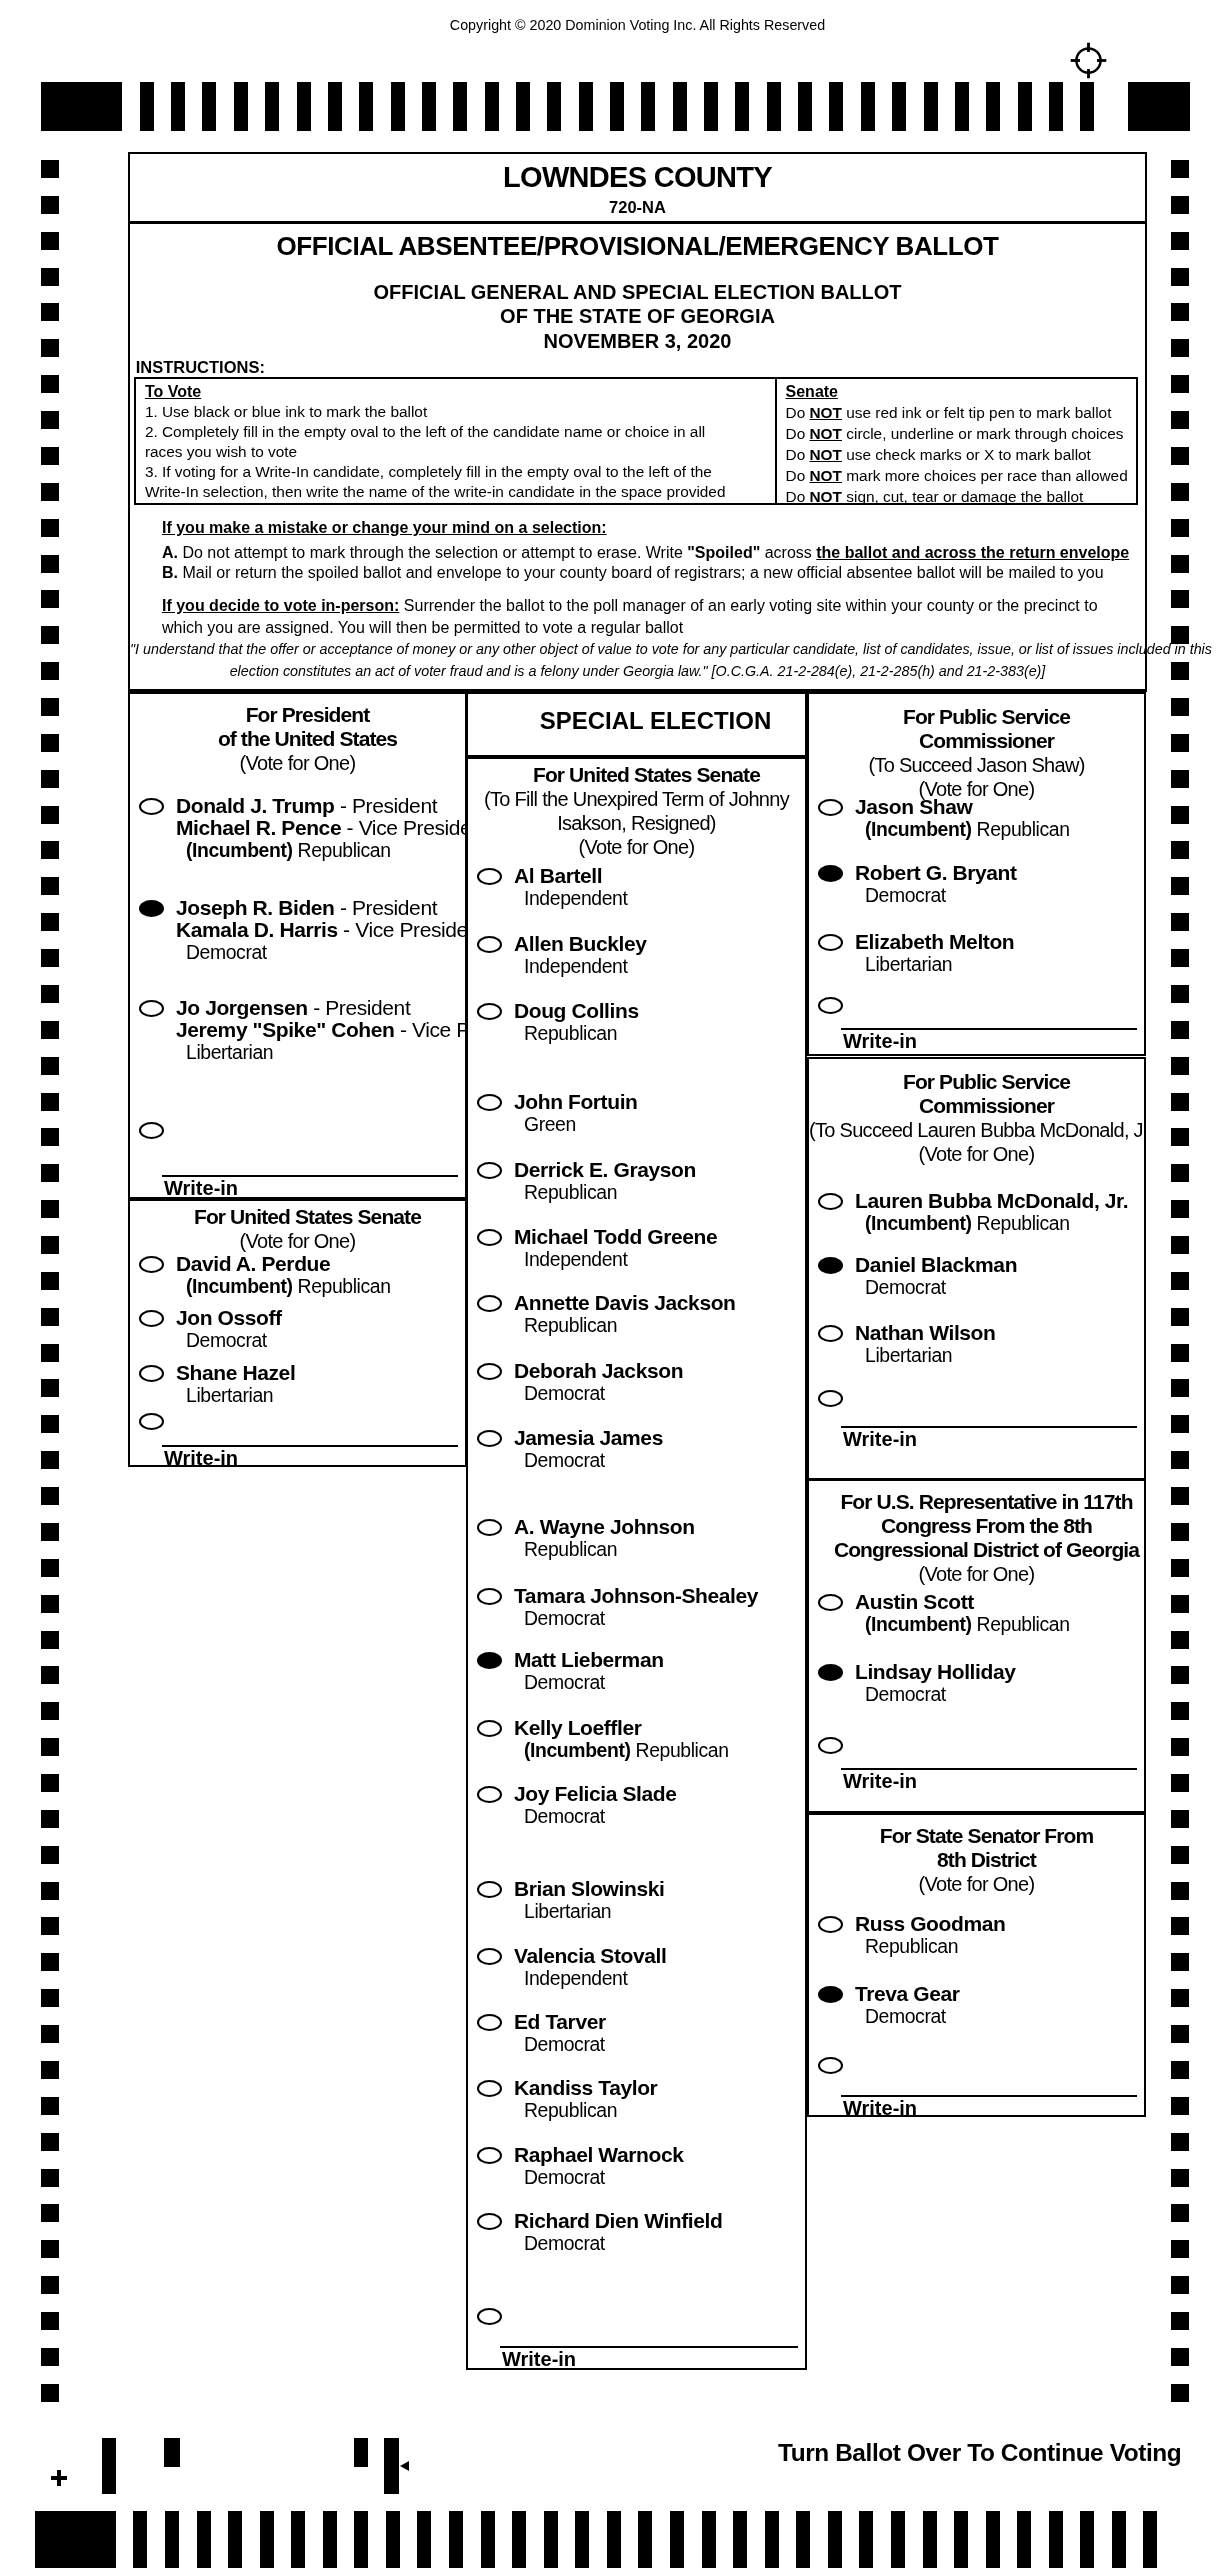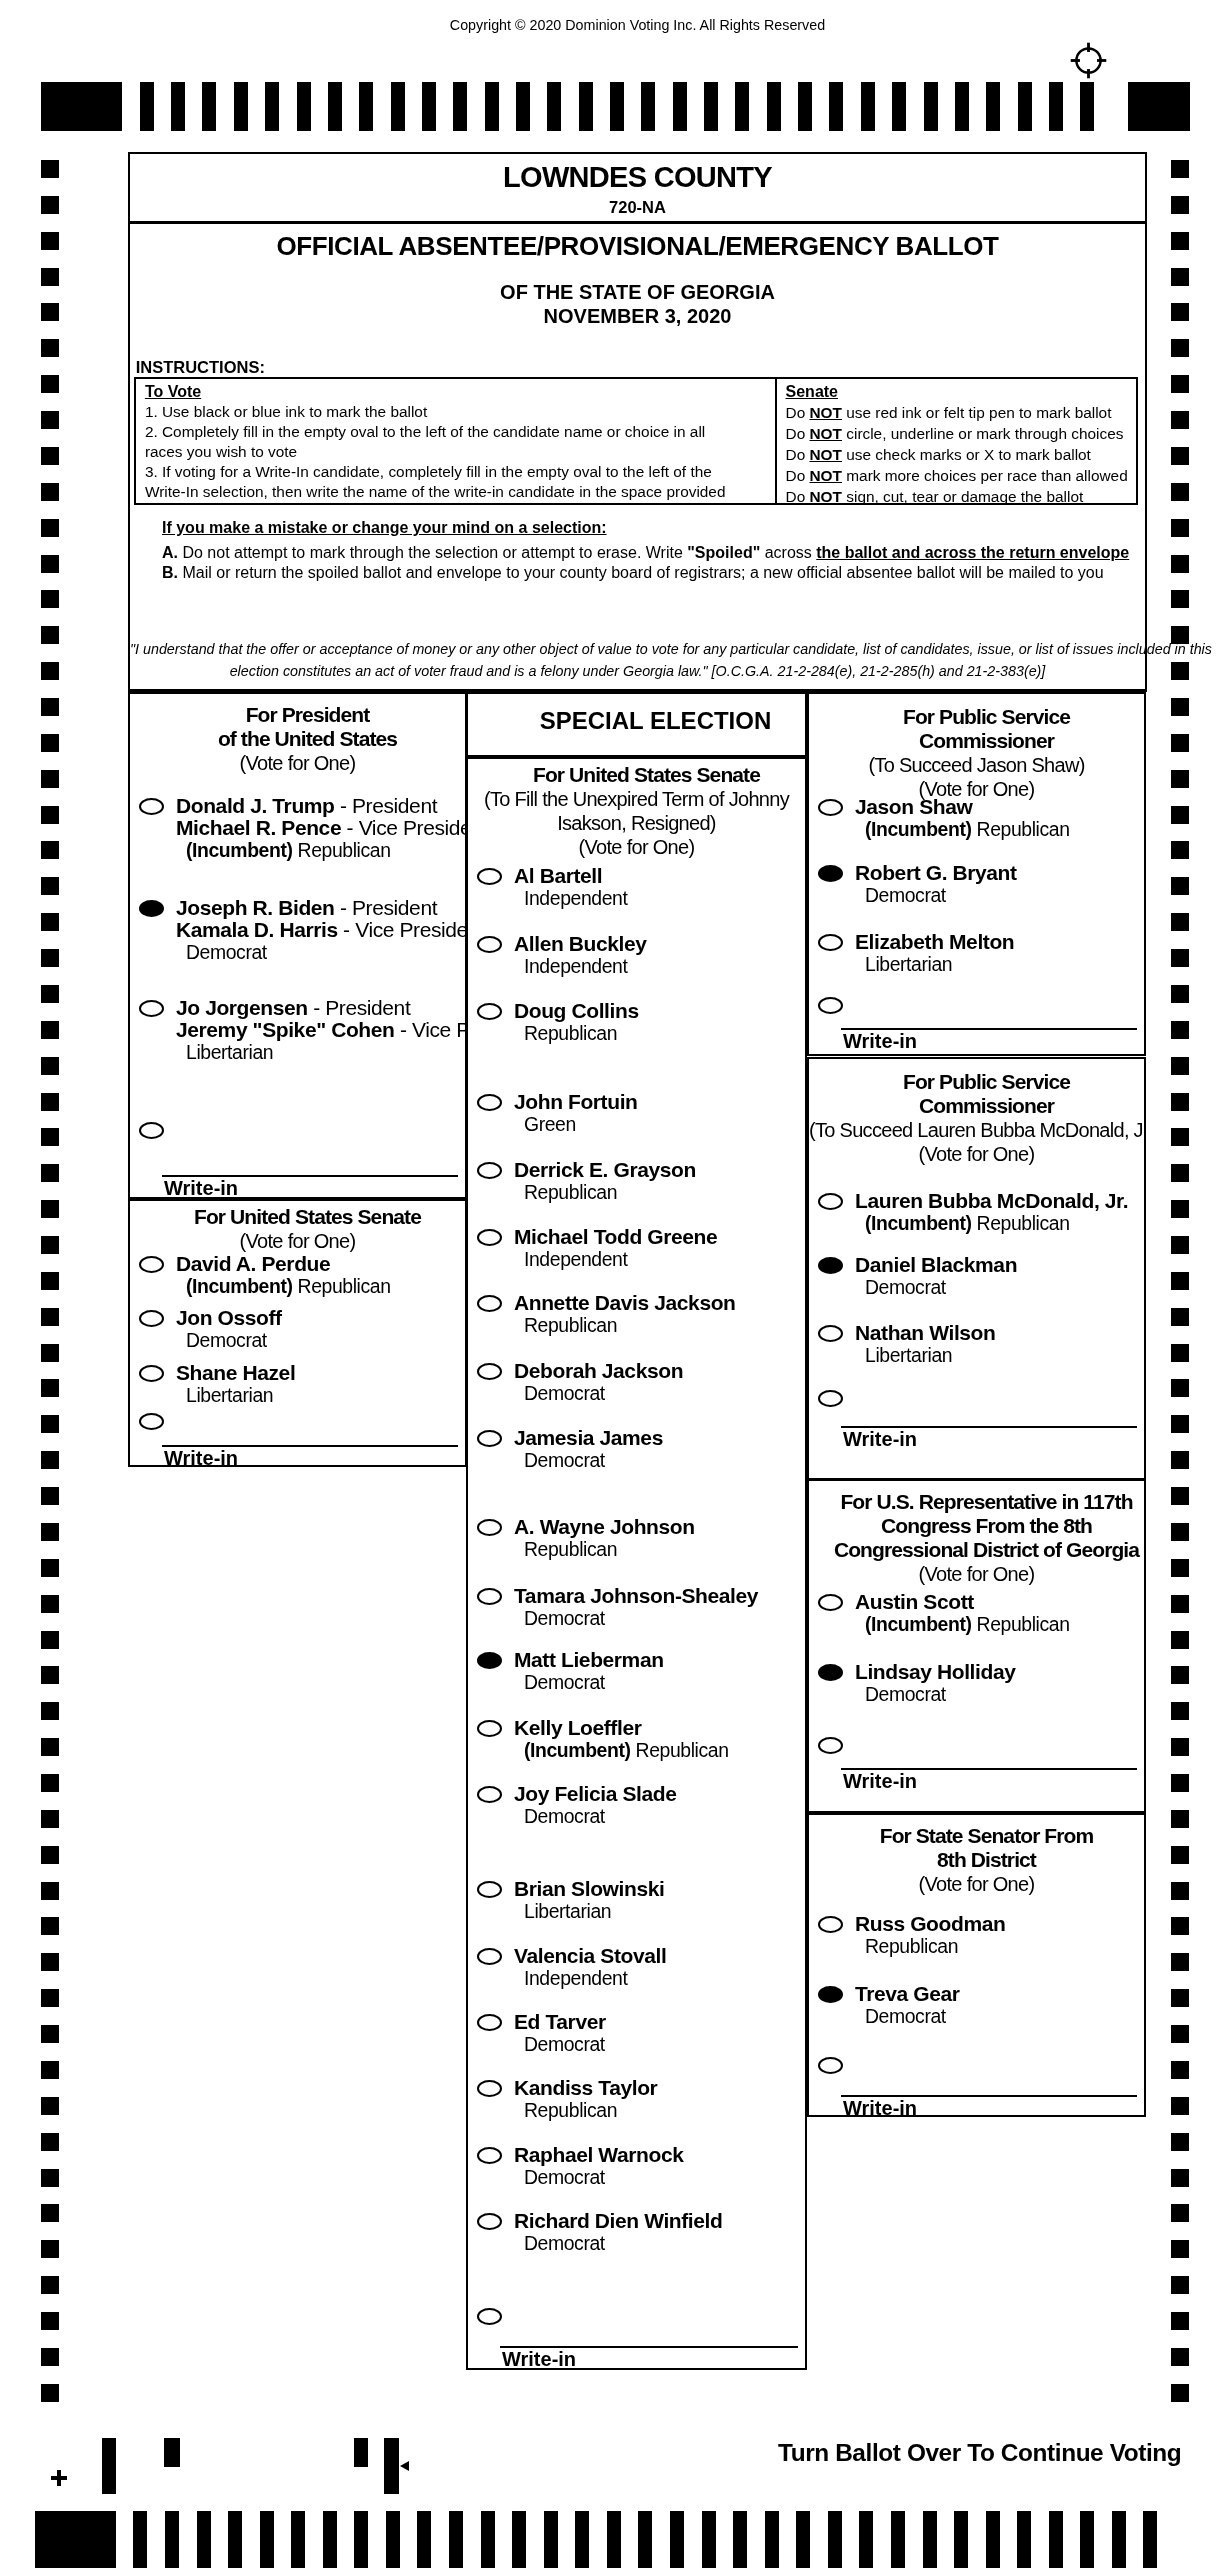--- a/index.html
+++ b/index.html
@@ -238,20 +238,21 @@
       <div class="mark" style="left: 1171px; top: 2384px; width: 18px; height: 18px;"></div>
     </div>
 
   <div id="hdr-box">
     <div id="county-sec">
       <div id="county">LOWNDES COUNTY</div>
       <div id="precinct">720-NA</div>
     </div>
     <div id="btitle">OFFICIAL ABSENTEE/PROVISIONAL/EMERGENCY BALLOT</div>
     <div id="bsub">
+      <div>OFFICIAL GENERAL AND SPECIAL ELECTION BALLOT</div>
       <div>OF THE STATE OF GEORGIA</div>
       <div>NOVEMBER 3, 2020</div>
     </div>
     <div id="instr-label">INSTRUCTIONS:</div>
     <div id="instr-box">
       <div id="cell-tovote" class="icell">
         <div class="cell-title">To Vote</div>
         <div id="tovote-items">
             <div class="titem">1. Use black or blue ink to mark the ballot</div>
             <div class="titem">2. Completely fill in the empty oval to the left of the candidate name or choice in all races you wish to vote</div>
@@ -265,20 +266,21 @@
             <div class="witem"><span>Do </span><span class="bu">NOT</span><span> circle, underline or mark through choices</span></div>
             <div class="witem"><span>Do </span><span class="bu">NOT</span><span> use check marks or X to mark ballot</span></div>
             <div class="witem"><span>Do </span><span class="bu">NOT</span><span> mark more choices per race than allowed</span></div>
             <div class="witem"><span>Do </span><span class="bu">NOT</span><span> sign, cut, tear or damage the ballot</span></div>
           </div>
       </div>
     </div>
     <div id="mistake-title"><span class="bu">If you make a mistake or change your mind on a selection:</span></div>
     <div id="mistake-b"><span class="b">B.</span><span> Mail or return the spoiled ballot and envelope to your county board of registrars; a new official absentee ballot will be mailed to you</span></div>
     <div id="mistake-a"><span class="b">A.</span><span> Do not attempt to mark through the selection or attempt to erase.  Write </span><span class="b">"Spoiled"</span><span> across </span><span class="bu">the ballot and across the return envelope</span></div>
+    <div id="in-person"><span class="bu">If you decide to vote in-person:</span><span>  Surrender the ballot to the poll manager of an early voting site within your county or the precinct to which you are assigned.  You will then be permitted to vote a regular ballot</span></div>
     <div id="legal1" class="legal">"I understand that the offer or acceptance of money or any other object of value to vote for any particular candidate, list of candidates, issue, or list of issues included in this</div>
     <div id="legal2" class="legal">election constitutes an act of voter fraud and is a felony under Georgia law." [O.C.G.A. 21-2-284(e), 21-2-285(h) and 21-2-383(e)]</div>
   </div>
 
   <div id="sp-banner">
     <span>SPECIAL ELECTION</span>
   </div>
 
   <div id="races">
       <div class="race-box" style="left: 128px; top: 692px; width: 339px; height: 507px;">

